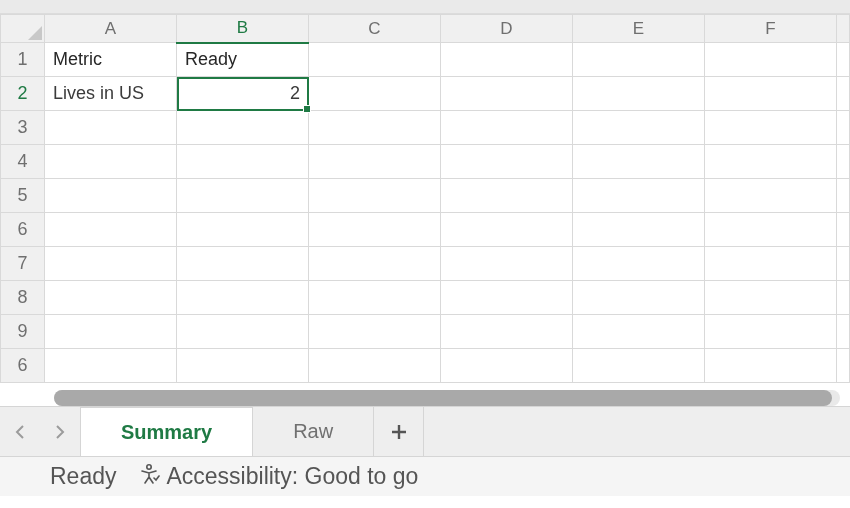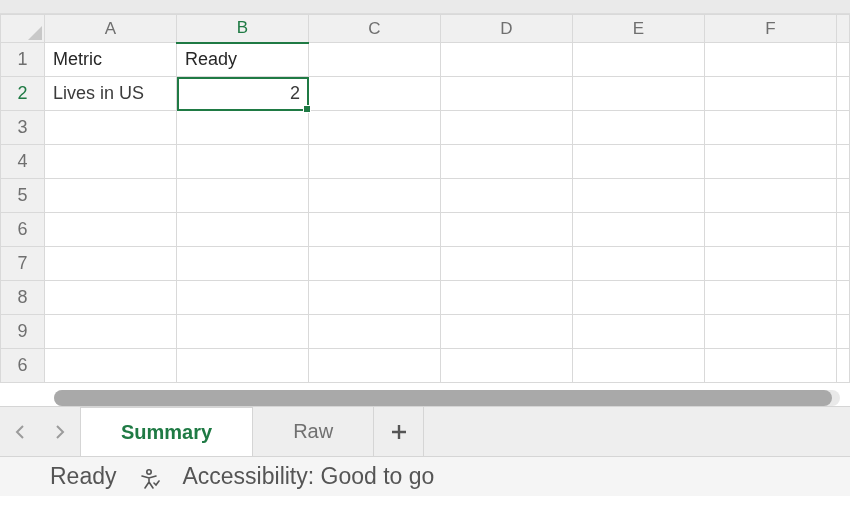--- a/index.html
+++ b/index.html
@@ -165,22 +165,22 @@
     border-top: 1px solid #d5d5d5;
     display: flex;
     align-items: center;
     gap: 22px;
     padding: 0 20px 0 50px;
     font-size: 23px;
     color: #555;
   }
   .status .acc {
     display: flex;
-    align-items: flex-end;
-    gap: 22px;
+    align-items: flex-start;
+    gap: 6px;
   }
   
   .bottomcut {
     height: 12px;
     background: #ffffff;
     font-family: monospace;
     font-size: 14px;
     color: #333;
     padding-left: 28px;
     white-space: nowrap;

